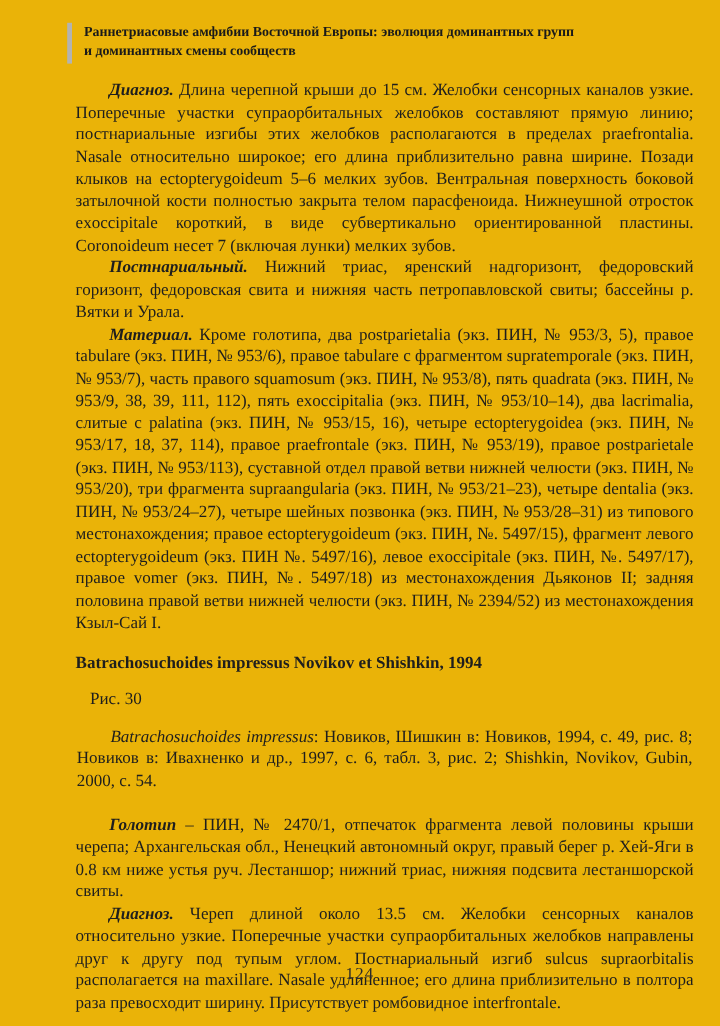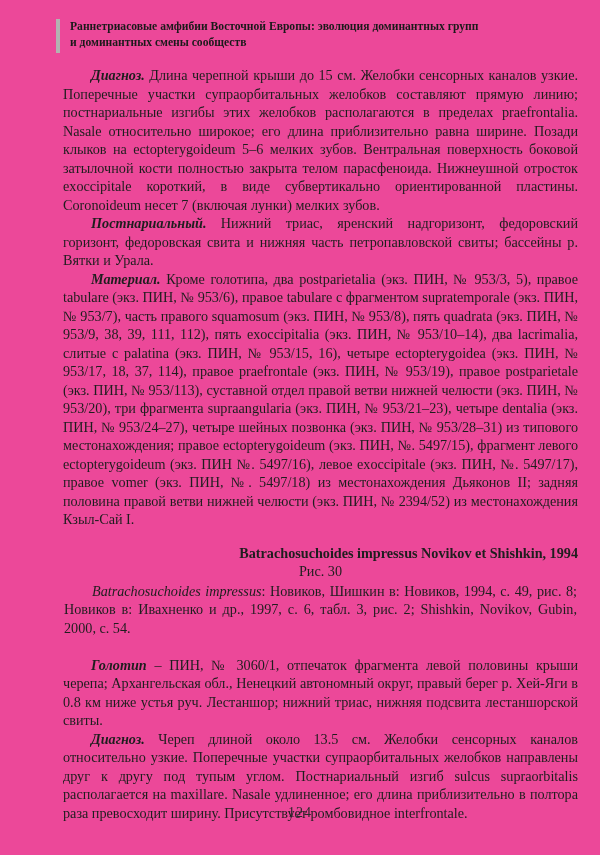--- a/index.html
+++ b/index.html
@@ -4,21 +4,21 @@
 <style>
   html,body{margin:0;padding:0;}
   body{
     width:600px;height:855px;
     background:#e9e9e7;
     font-family:"Liberation Serif","DejaVu Serif",serif;
   }
   .page{
     position:relative;
     width:600px;height:855px;
-    background:#ec4899;
+    background:#eab308;
     color:#1e1e1e;
     overflow:hidden;
     box-sizing:border-box;
   }
   
   .running-head{
     position:absolute;left:70px;top:19px;width:480px;
     font-size:11.6px;font-weight:bold;line-height:16px;
     color:#1a1a1a;
   }
@@ -28,24 +28,24 @@
   
   .text-block{
     position:absolute;left:63px;top:66px;width:515px;
     font-size:14.2px;line-height:18.5px;
     text-align:justify;
     hyphens:auto;-webkit-hyphens:auto;
   }
   .para{margin:0;text-indent:28px;}
   .lead{font-weight:bold;font-style:italic;}
   .species-heading{
-    margin:15px 0 0 0;text-align:right;text-indent:0;
+    margin:15px 0 0 0;text-align:left;text-indent:0;
     font-weight:bold;font-size:14.2px;
   }
-  .figure-label{margin:0;text-align:center;text-indent:0;}
+  .figure-label{margin:12px;text-align:left;text-indent:0;}
   .synonymy{margin:1px;text-indent:28px;}
   .synonymy .species{font-style:italic;}
   .spaced{margin-top:18.5px;}
   .page-number{
     position:absolute;left:0;top:805px;width:600px;
     text-align:center;font-size:14px;color:#2a2a2a;
     letter-spacing:1px;
   }
 </style>
 </head>
@@ -68,21 +68,21 @@
     <p class="para"><span class="lead">Постнариальный.</span><span> Нижний триас, яренский надгоризонт, федоровский горизонт, федоровская свита и нижняя часть петропавловской свиты; бассейны р. Вятки и Урала.</span></p>
 
     <p class="para"><span class="lead">Материал.</span><span> Кроме голотипа, два postparietalia (экз. ПИН, № 953/3, 5), правое tabulare (экз. ПИН, № 953/6), правое tabulare с фрагментом supratemporale (экз. ПИН, № 953/7), часть правого squamosum (экз. ПИН, № 953/8), пять quadrata (экз. ПИН, № 953/9, 38, 39, 111, 112), пять exoccipitalia (экз. ПИН, № 953/10–14), два lacrimalia, слитые с palatina (экз. ПИН, № 953/15, 16), четыре ectopterygoidea (экз. ПИН, № 953/17, 18, 37, 114), правое praefrontale (экз. ПИН, № 953/19), правое postparietale (экз. ПИН, № 953/113), суставной отдел правой ветви нижней челюсти (экз. ПИН, № 953/20), три фрагмента supraangularia (экз. ПИН, № 953/21–23), четыре dentalia (экз. ПИН, № 953/24–27), четыре шейных позвонка (экз. ПИН, № 953/28–31) из типового местонахождения; правое ectopterygoideum (экз. ПИН, №. 5497/15), фрагмент левого ectopterygoideum (экз. ПИН №. 5497/16), левое exoccipitale (экз. ПИН, №. 5497/17), правое vomer (экз. ПИН, №. 5497/18) из местонахождения Дьяконов II; задняя половина правой ветви нижней челюсти (экз. ПИН, № 2394/52) из местонахождения Кзыл-Сай I.</span></p>
 
     <p class="para species-heading">Batrachosuchoides impressus Novikov et Shishkin, 1994</p>
 
     <p class="para figure-label">Рис. 30</p>
 
     <p class="synonymy"><span class="species">Batrachosuchoides impressus</span><span>: Новиков, Шишкин в: Новиков, 1994, с. 49, рис. 8; Новиков в: Ивахненко и др., 1997, с. 6, табл. 3, рис. 2; Shishkin, Novikov, Gubin, 2000, с. 54.</span></p>
 
-    <p class="para spaced"><span class="lead">Голотип</span><span> – ПИН, № 3060/1, отпечаток фрагмента левой половины крыши черепа; Архангельская обл., Ненецкий автономный округ, правый берег р. Хей-Яги в 0.8 км ниже устья руч. Лестаншор; нижний триас, нижняя подсвита лестаншорской свиты.</span></p>
+    <p class="para spaced"><span class="lead">Голотип</span><span> – ПИН, № 2470/1, отпечаток фрагмента левой половины крыши черепа; Архангельская обл., Ненецкий автономный округ, правый берег р. Хей-Яги в 0.8 км ниже устья руч. Лестаншор; нижний триас, нижняя подсвита лестаншорской свиты.</span></p>
 
     <p class="para"><span class="lead">Диагноз.</span><span> Череп длиной около 13.5 см. Желобки сенсорных каналов относительно узкие. Поперечные участки супраорбитальных желобков направлены друг к другу под тупым углом. Постнариальный изгиб sulcus supraorbitalis располагается на maxillare. Nasale удлиненное; его длина приблизительно в полтора раза превосходит ширину. Присутствует ромбовидное interfrontale.</span></p>
 
   </main>
 
   <footer>
     <div class="page-number">124</div>
   </footer>
 
 </div>

